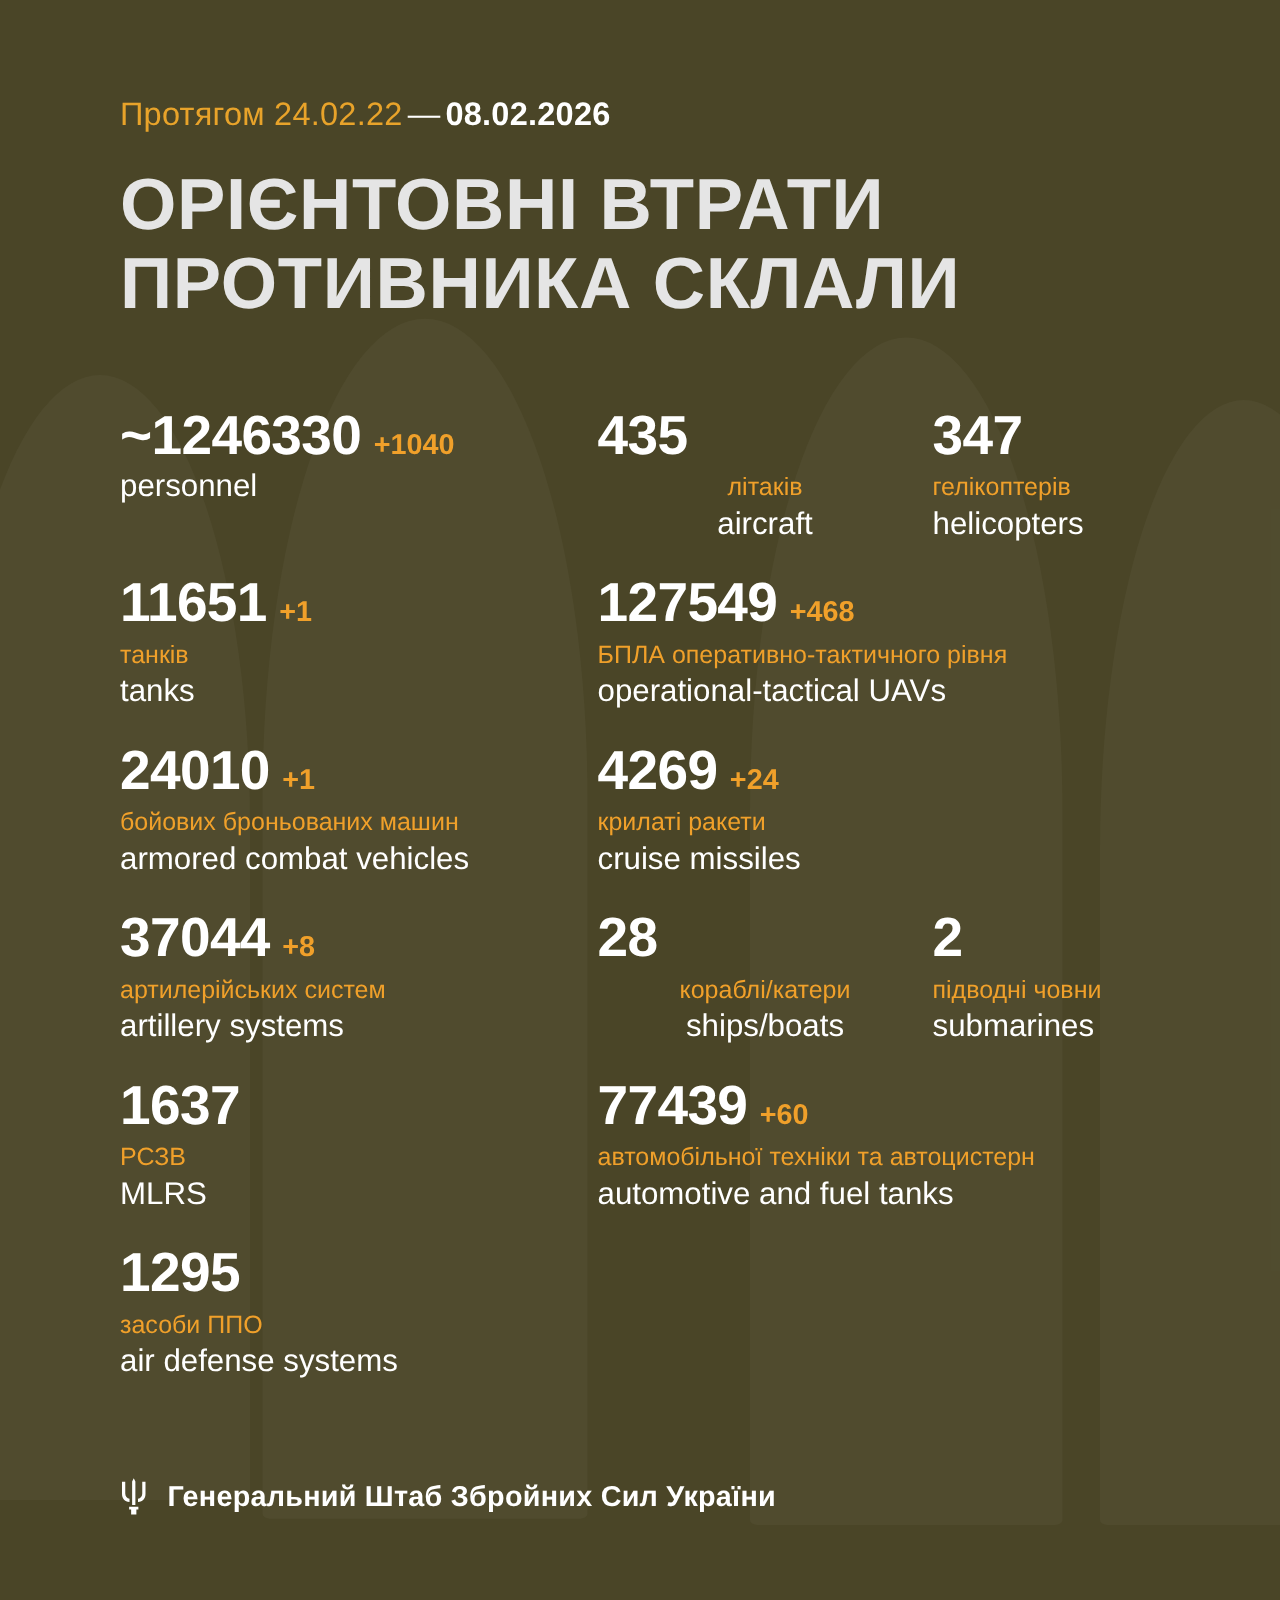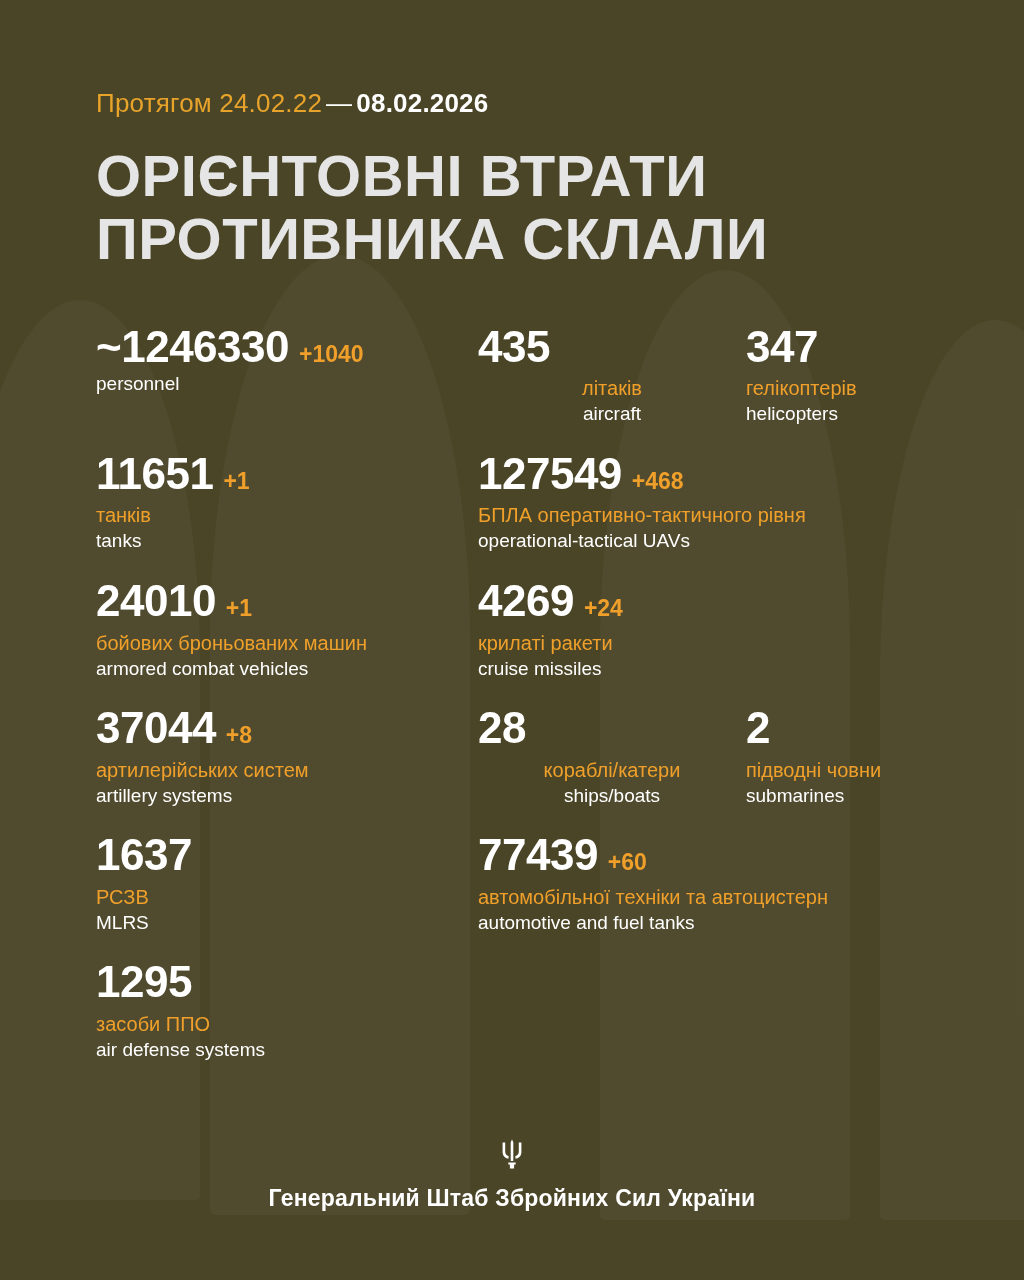--- a/index.html
+++ b/index.html
@@ -28,21 +28,21 @@
     border-radius: 50% 50% 6px 6px / 40% 40% 4px 4px;
   }
   .shell.s1 { left: -40px;  top: 300px;  width: 240px; height: 900px; }
   .shell.s2 { left: 210px;  top: 255px;  width: 260px; height: 960px; }
   .shell.s3 { left: 600px;  top: 270px;  width: 250px; height: 950px; }
   .shell.s4 { left: 880px;  top: 320px;  width: 230px; height: 900px; }
 
   .page {
     position: relative;
     z-index: 2;
-    padding: 16px 96px;
+    padding: 4px 96px;
     box-sizing: border-box;
     height: 100%;
   }
 
   
   .period {
     padding-top: 72px;
     font-size: 26px;
     letter-spacing: 0.2px;
     color: #e8a32a;
@@ -65,21 +65,21 @@
     font-weight: 700;
     letter-spacing: 0.5px;
     text-transform: uppercase;
   }
   .headline .line {
     display: block;
   }
 
   
   .stats {
-    margin-top: 54px;
+    margin-top: 68px;
     position: relative;
   }
   .row {
     display: flex;
     align-items: flex-start;
     margin-bottom: 26px;
   }
   .col-a { width: 382px; flex: 0 0 382px; }
   .col-b { width: 268px; flex: 0 0 268px; text-align: center; }
   .col-c { flex: 1 1 auto; }
@@ -105,36 +105,35 @@
   }
   .stat .label-ua {
     color: #f0a02a;
     font-size: 20px;
     margin-top: 7px;
     font-weight: 500;
     line-height: 1.15;
   }
   .stat .label-en {
     color: #ffffff;
-    font-size: 19px;
+    font-size: 25px;
     margin-top: 3px;
     font-weight: 400;
     line-height: 1.15;
   }
 
   
   .footer {
     position: absolute;
     left: 96px;
     right: 96px;
     bottom: 68px;
     display: flex;
     align-items: center;
     gap: 16px;
-    flex-direction: column;
   }
   .trident {
     width: 22px;
     height: 30px;
     flex: 0 0 22px;
   }
   .footer-text {
     color: #ffffff;
     font-size: 23px;
     font-weight: 700;

